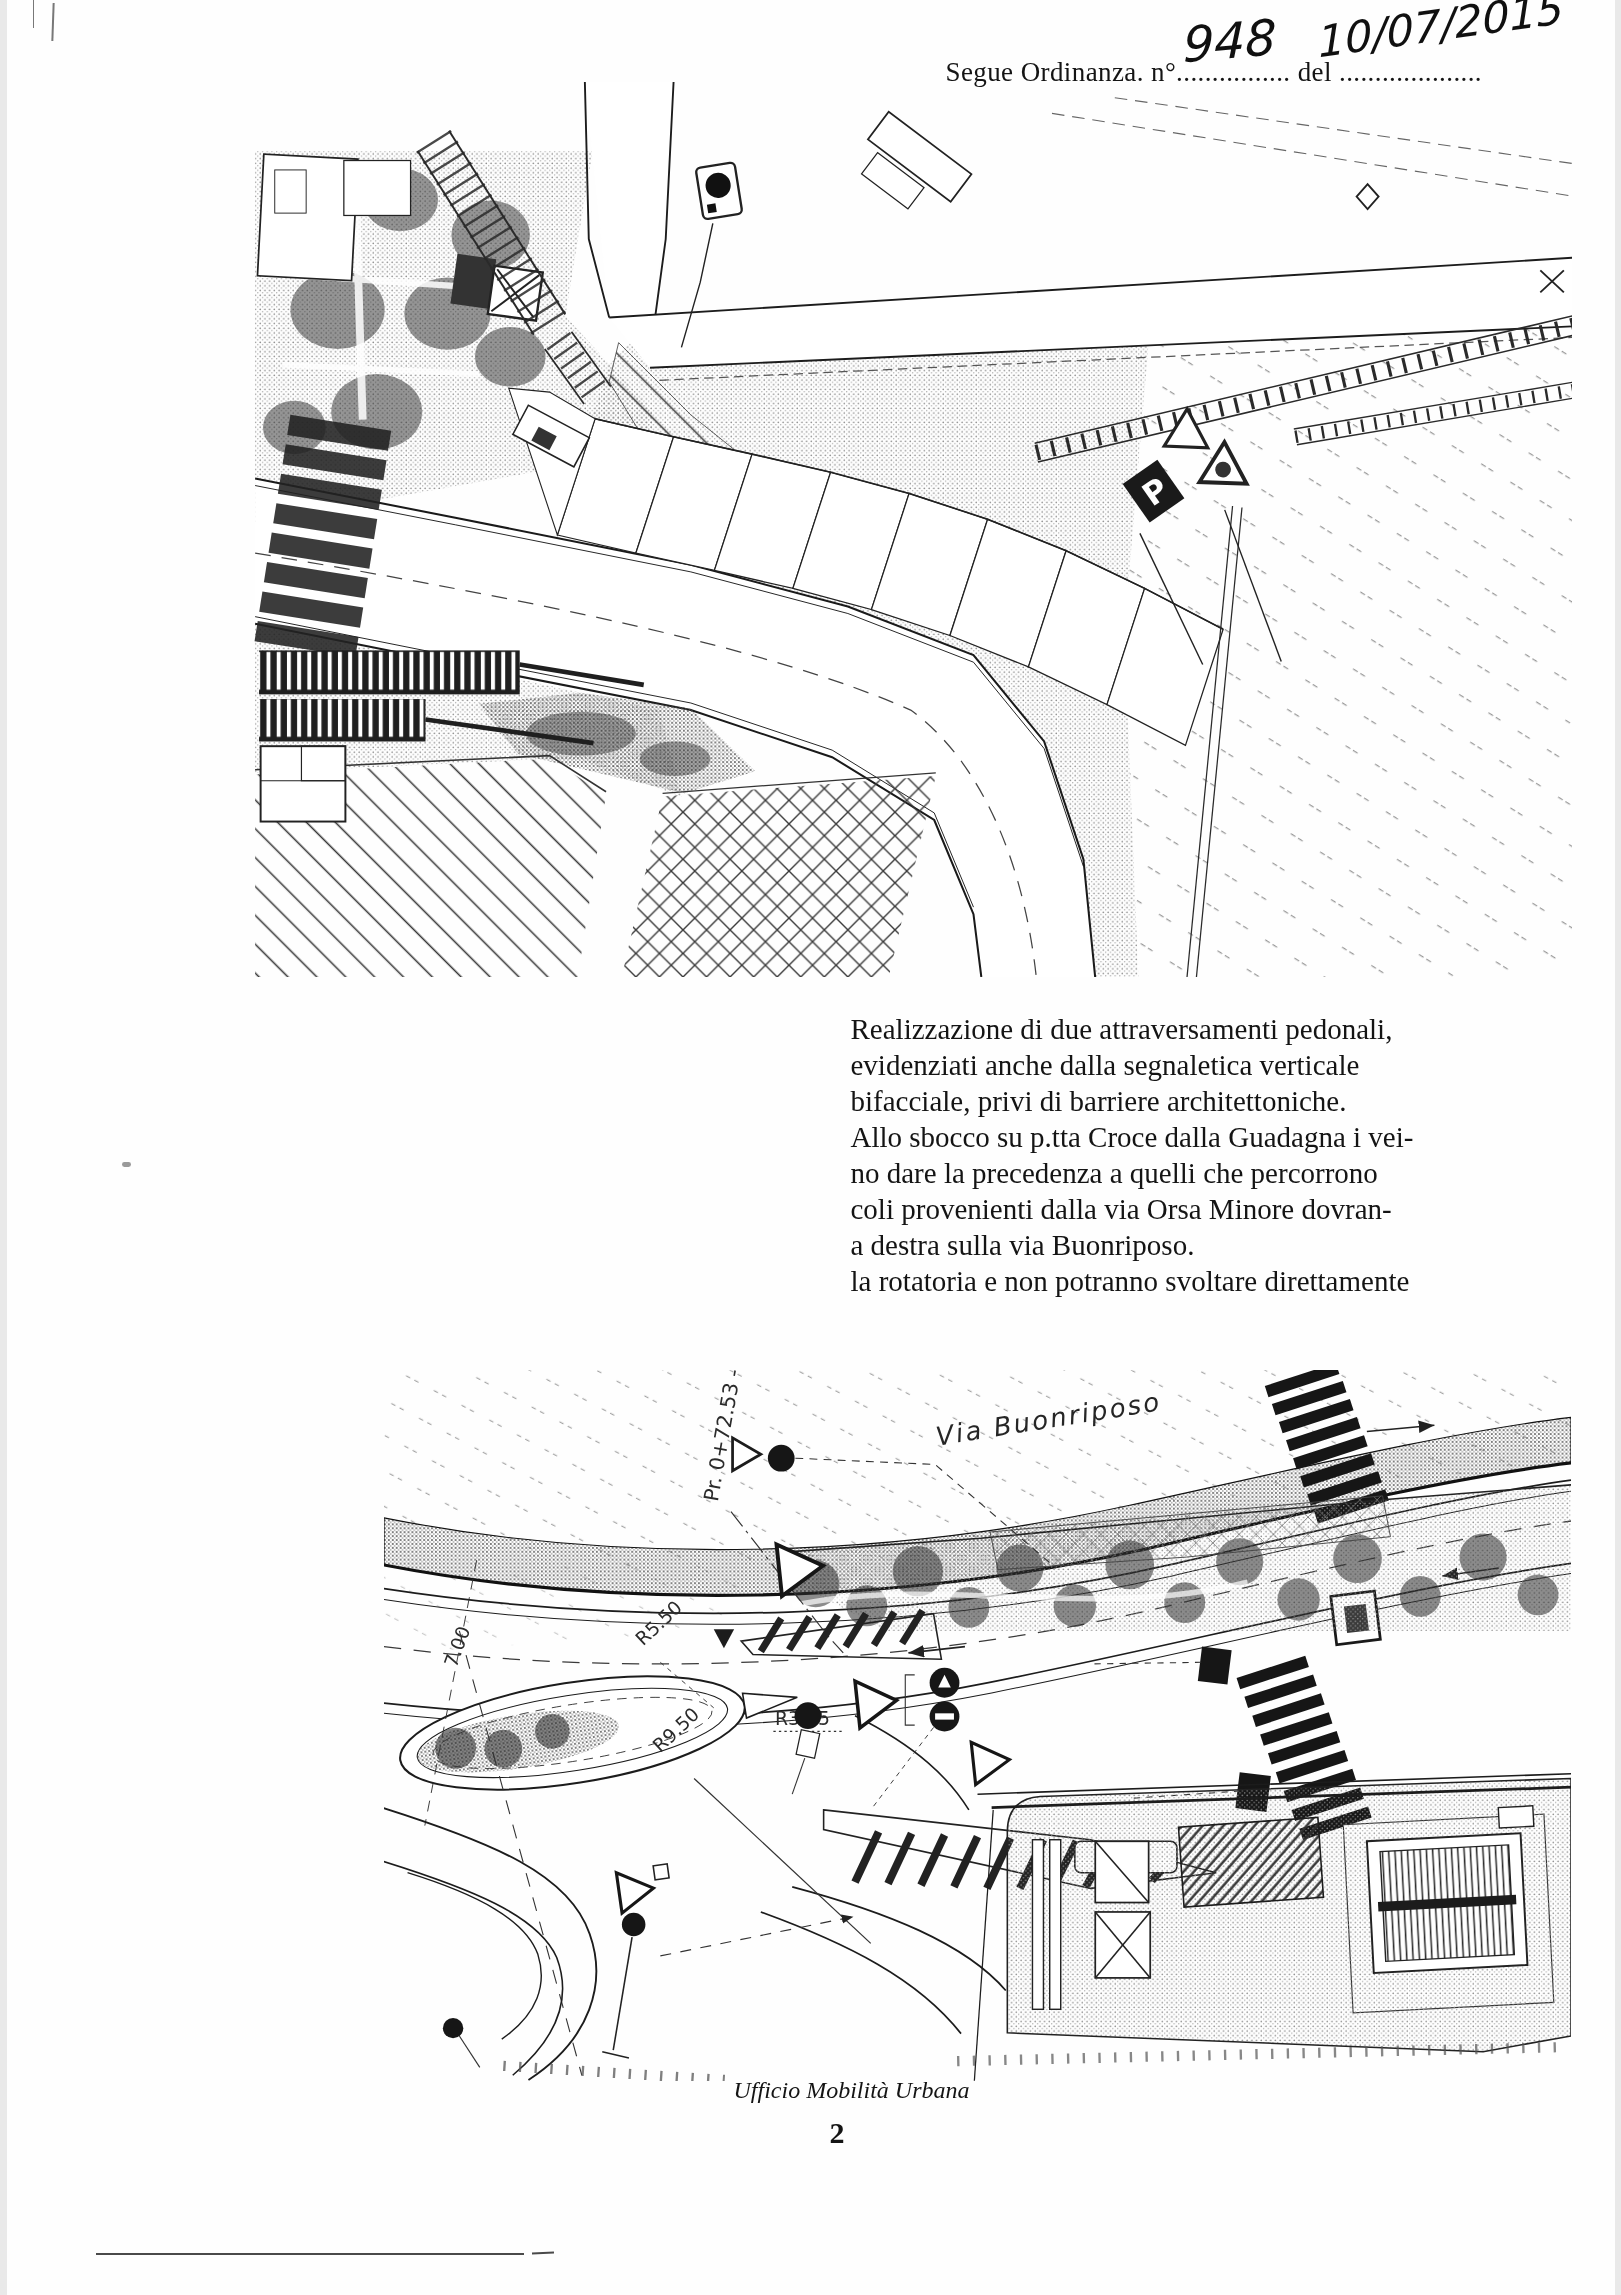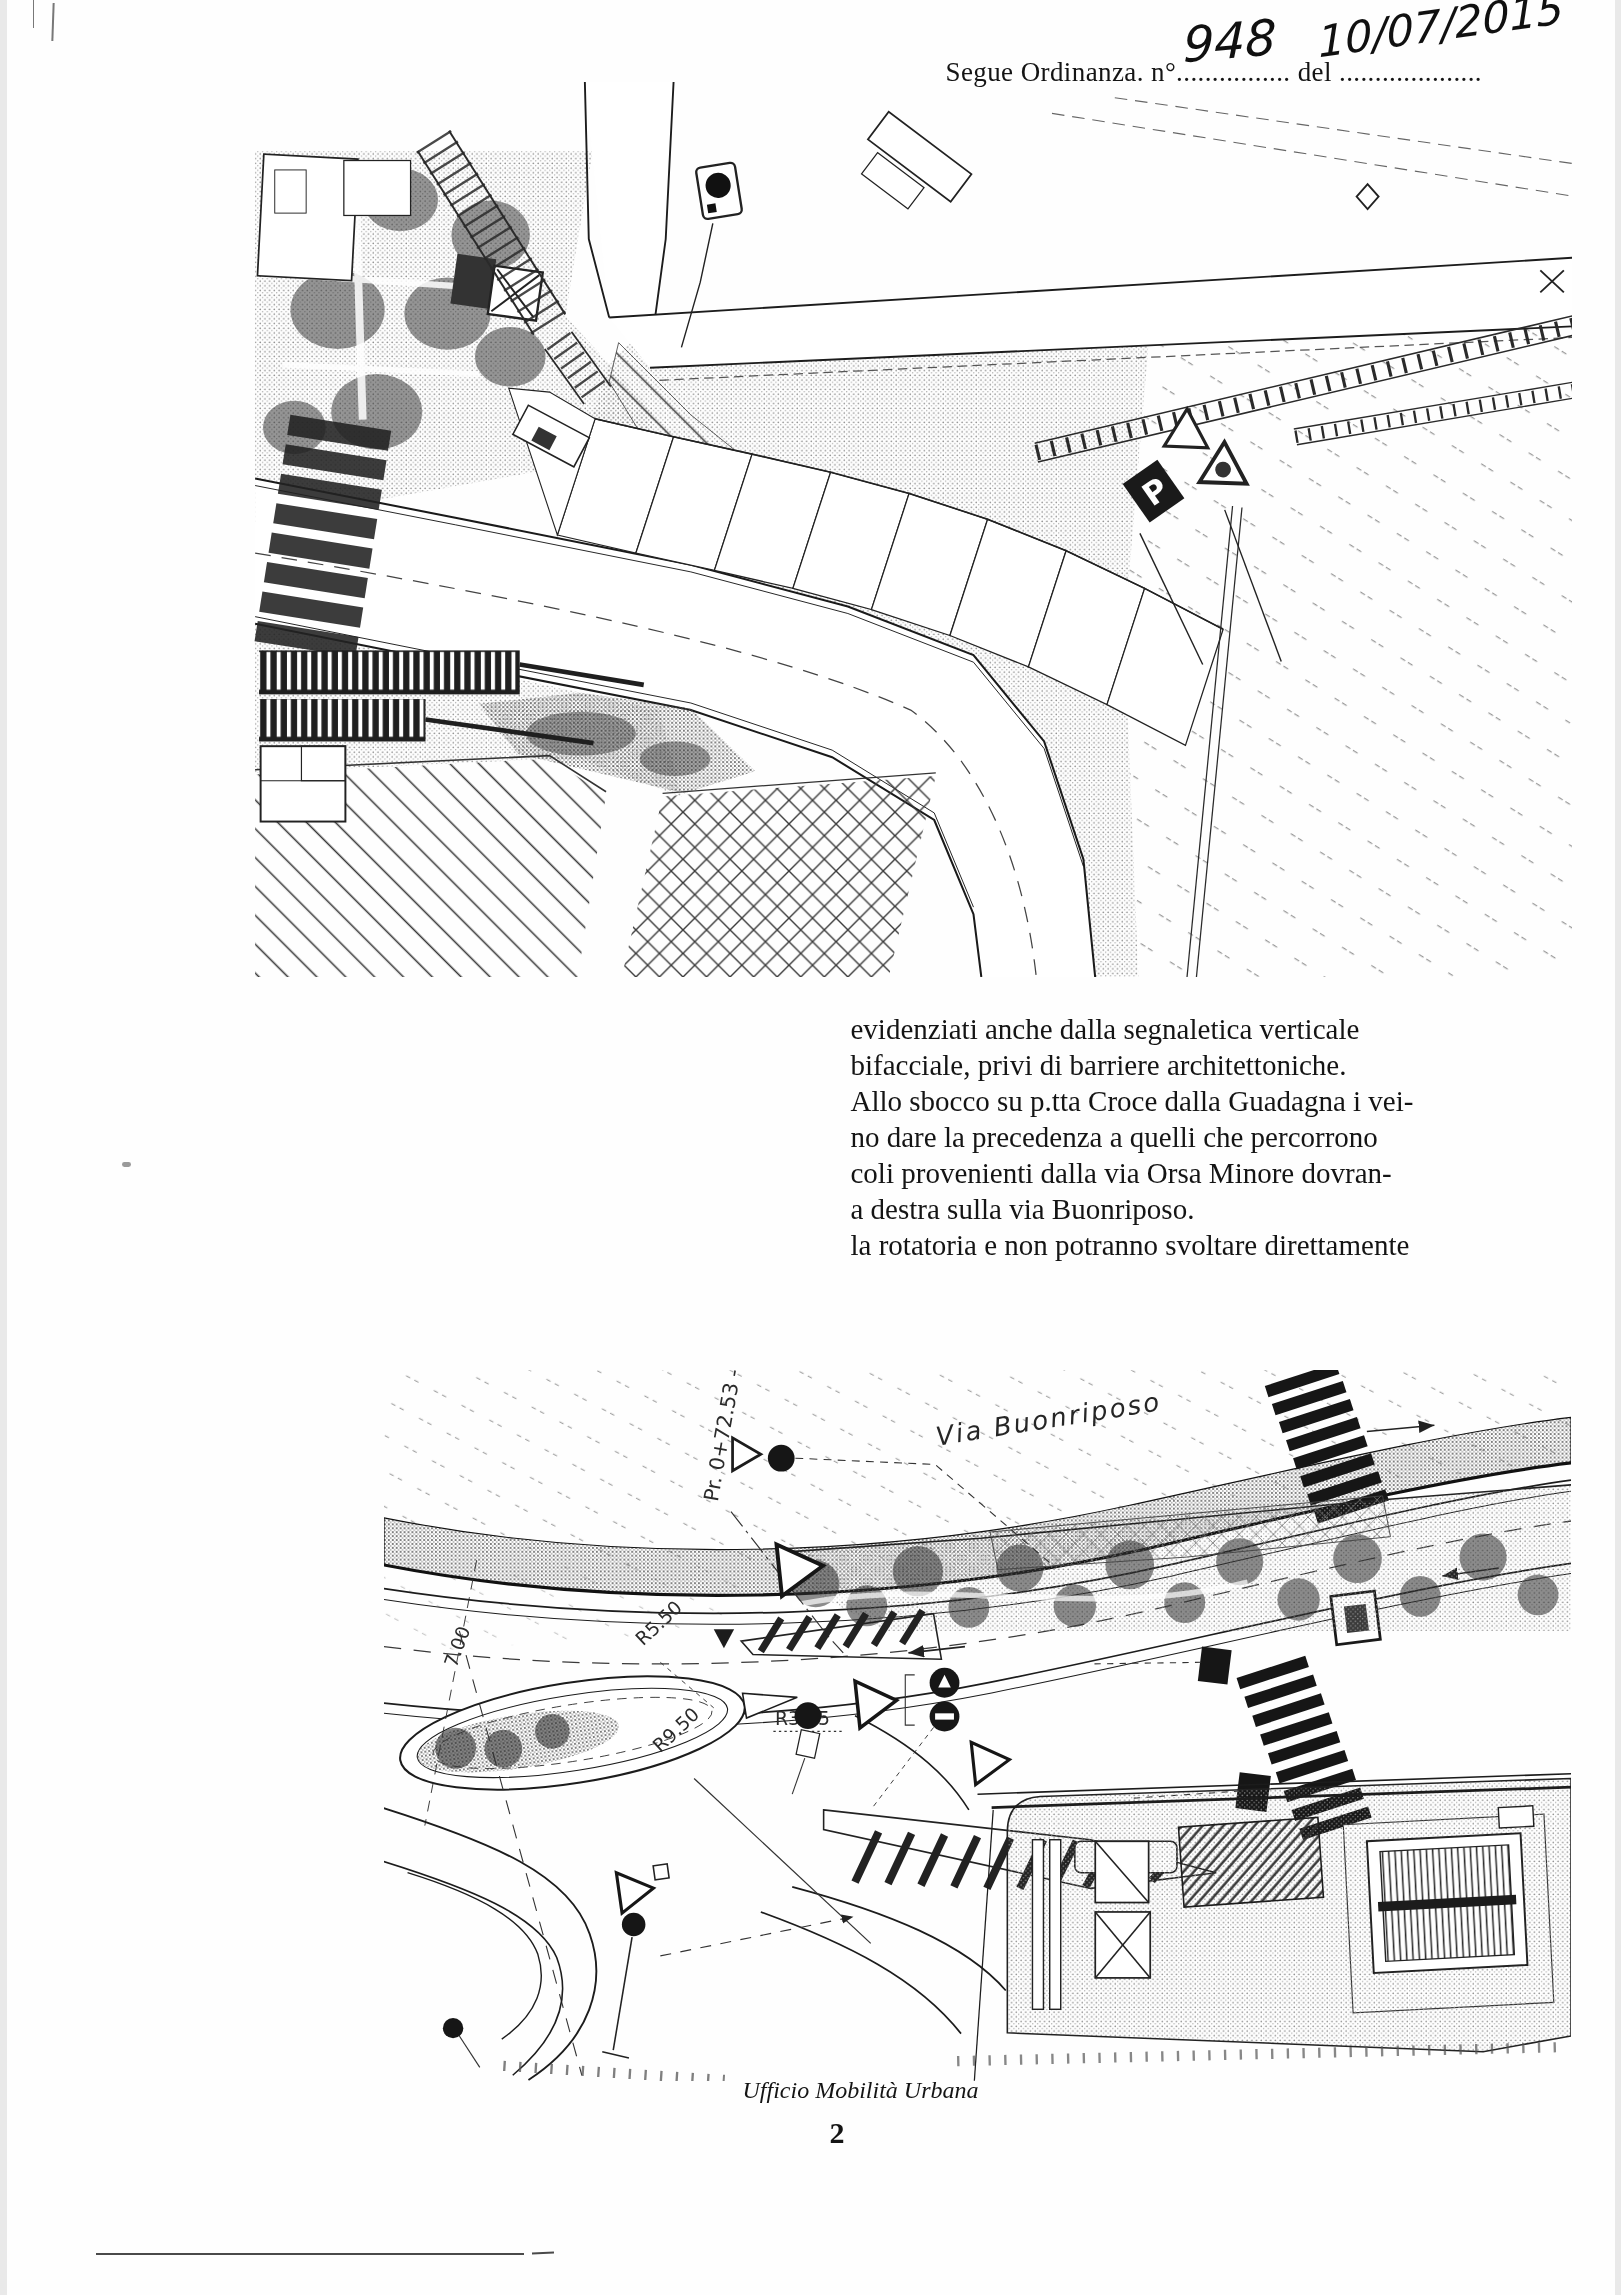--- a/index.html
+++ b/index.html
@@ -8,21 +8,21 @@
   .abs{position:absolute;}
   
   .hdr-line{left:939px;top:57px;font-size:27px;letter-spacing:0.4px;white-space:nowrap;}
   .hand{font-family:"DejaVu Sans", sans-serif;font-style:italic;color:#101010;white-space:nowrap;}
   .hand-num{left:1176px;top:12.6px;font-size:49px;transform:rotate(-5deg) skewX(-6deg);}
   .hand-date{left:1310px;top:0px;font-size:43px;transform:rotate(-8deg) skewX(-6deg);}
   
   .para{left:844px;top:1011px;width:652px;font-size:29px;line-height:36px;}
   .para div{white-space:nowrap;}
   
-  .caption{left:727px;top:2077px;font-size:24px;font-style:italic;margin-left:9px;}
+  .caption{left:727px;top:2077px;font-size:24px;font-style:italic;}
   .pagenum{left:823px;top:2116px;font-size:30px;font-weight:700;}
   
   .art{background:#787878;}
   .footline{left:89px;top:2253px;width:428px;height:1.6px;background:#4a4a4a;}
   .footdash{left:525px;top:2252px;width:22px;height:2.4px;background:#4a4a4a;transform:rotate(-3deg);}
   svg{display:block;}
   svg text{fill:#222;}
   .mlabel{font-family:"DejaVu Sans", sans-serif;font-size:24px;fill:#2b2b2b;}
   .mlabel2{font-family:"DejaVu Sans", sans-serif;font-size:26px;fill:#2b2b2b;}
   .street{font-family:"DejaVu Sans", sans-serif;font-style:italic;font-size:33px;letter-spacing:3px;fill:#262626;}
@@ -235,20 +235,21 @@
       <rect x="150" y="786" width="212" height="54" fill="#1f1f1f"></rect>
       <rect x="150" y="786" width="212" height="54" fill="url(#t-comb)"></rect>
       <line x1="362" y1="812" x2="576" y2="842" stroke="#1f1f1f" stroke-width="6"></line>
       <rect x="152" y="846" width="108" height="96" fill="#ffffff" stroke="#222" stroke-width="2.5"></rect>
       <line x1="152" y1="890" x2="260" y2="890" stroke="#222" stroke-width="1.5"></line>
       <rect x="204" y="846" width="56" height="44" fill="none" stroke="#222" stroke-width="1.5"></rect>
     </g>
   </svg>
 
   <div class="abs para">
+    <div>Realizzazione di due attraversamenti pedonali,</div>
     <div>evidenziati anche dalla segnaletica verticale</div>
     <div>bifacciale, privi di barriere architettoniche.</div>
     <div>Allo sbocco su p.tta Croce dalla Guadagna i vei-</div>
     <div>no dare la precedenza a quelli che percorrono</div>
     <div>coli provenienti dalla via Orsa Minore dovran-</div>
     <div>a destra sulla via Buonriposo.</div>
     <div>la rotatoria e non potranno svoltare direttamente</div>
   </div>
 
   <svg class="abs" style="left:377px;top:1370px;" width="1187" height="711" viewBox="0 0 1512 905">

